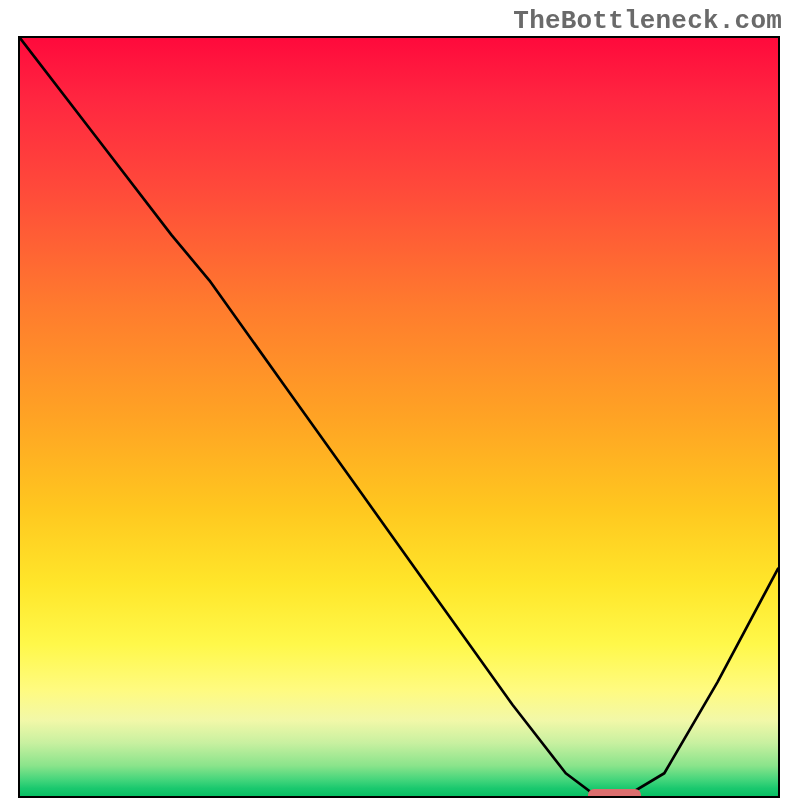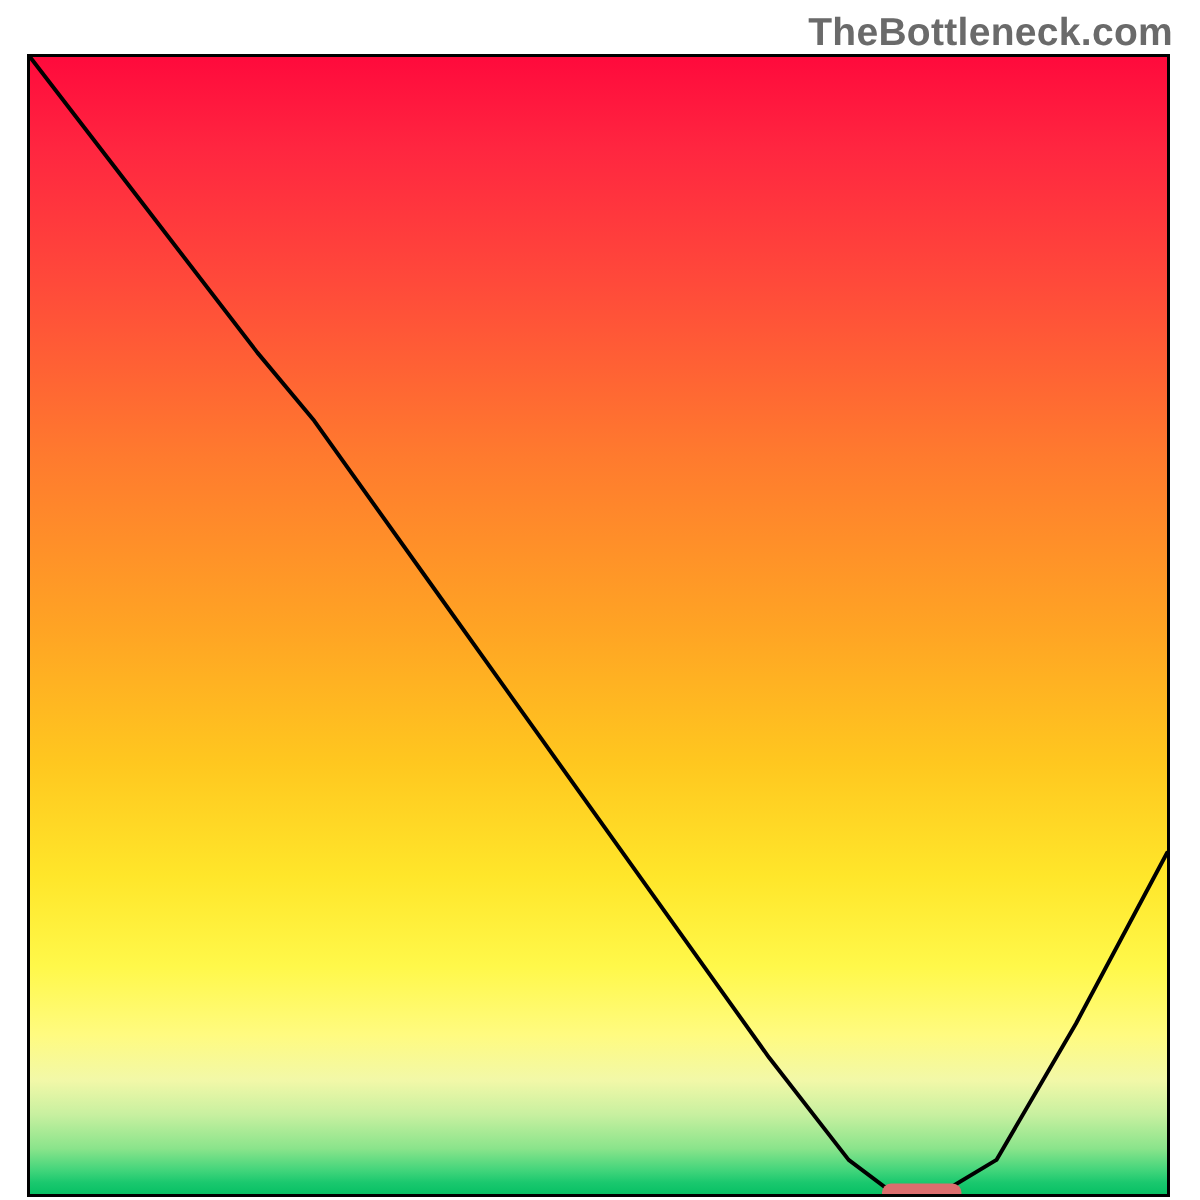--- a/index.html
+++ b/index.html
@@ -39,21 +39,21 @@
       #8ae48b 96%,
       #3fd47a 98%,
       #1ac86e 99%,
       #08c064 100%
     );
   }
   .watermark {
     position: absolute;
     top: 6px;
     right: 18px;
-    font-family: Liberation Sans, sans-serif;
+    font-family: Liberation Mono, monospace;
     font-size: 26px;
     color: #6a6a6a;
     font-weight: 560;
     letter-spacing: 0.2px;
   }
   .curve {
     position: absolute;
     inset: 0;
   }
   .marker {

